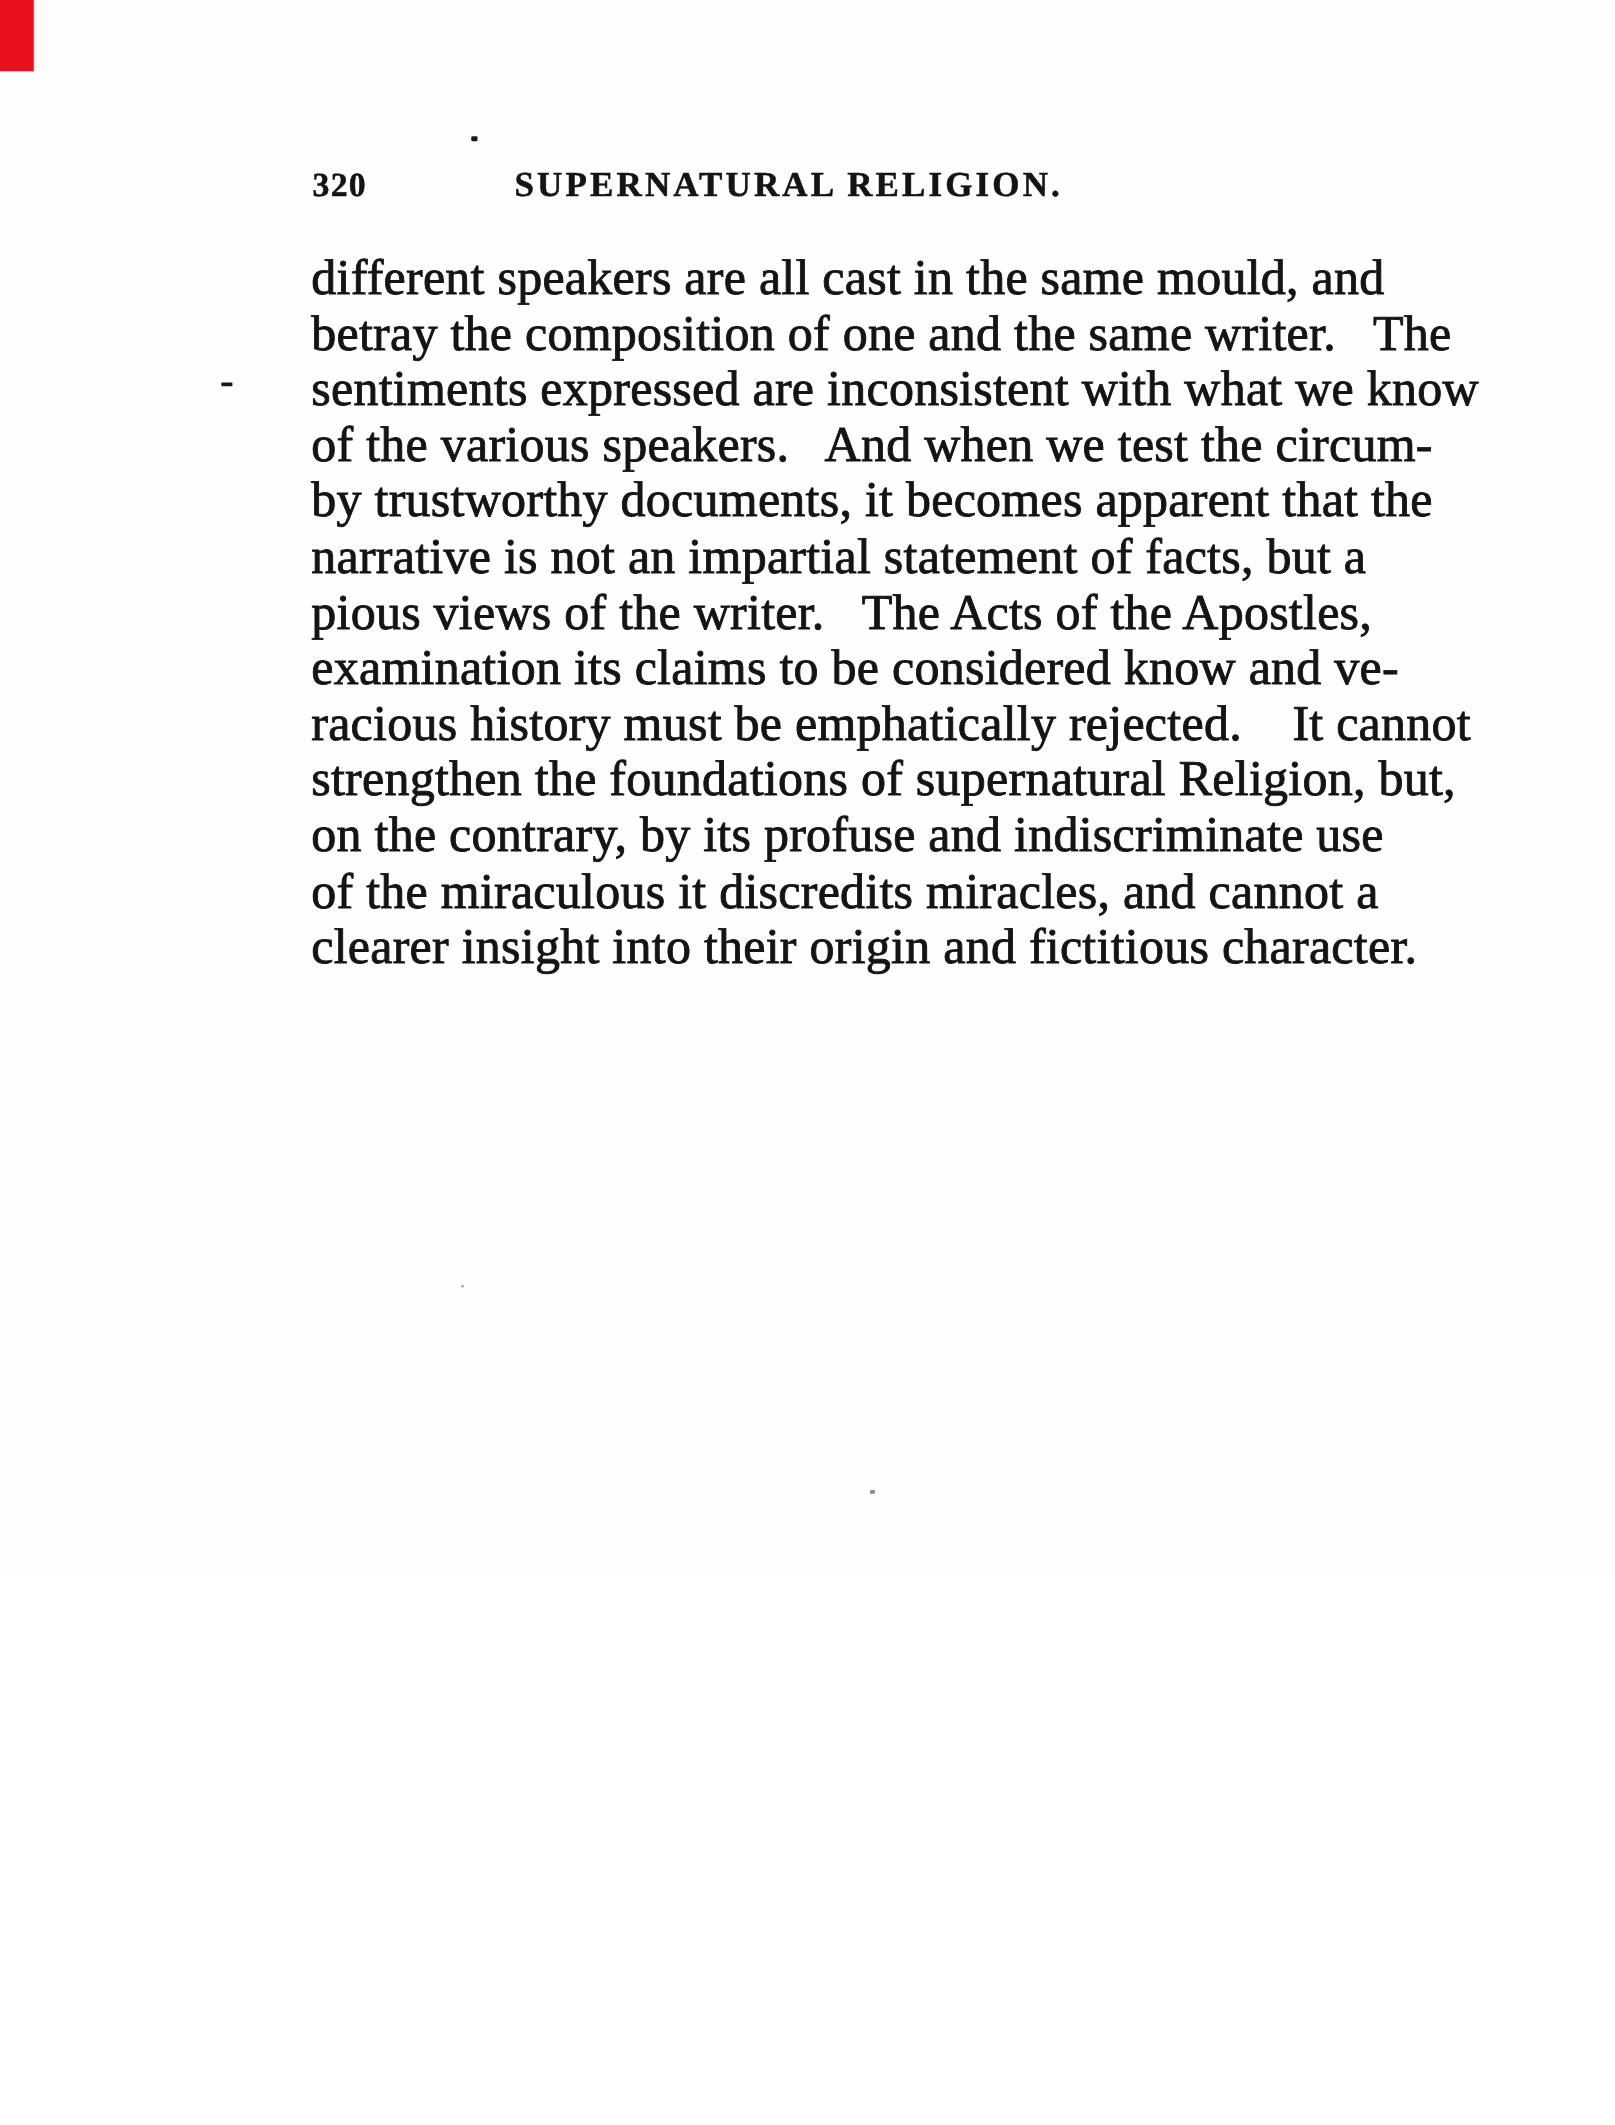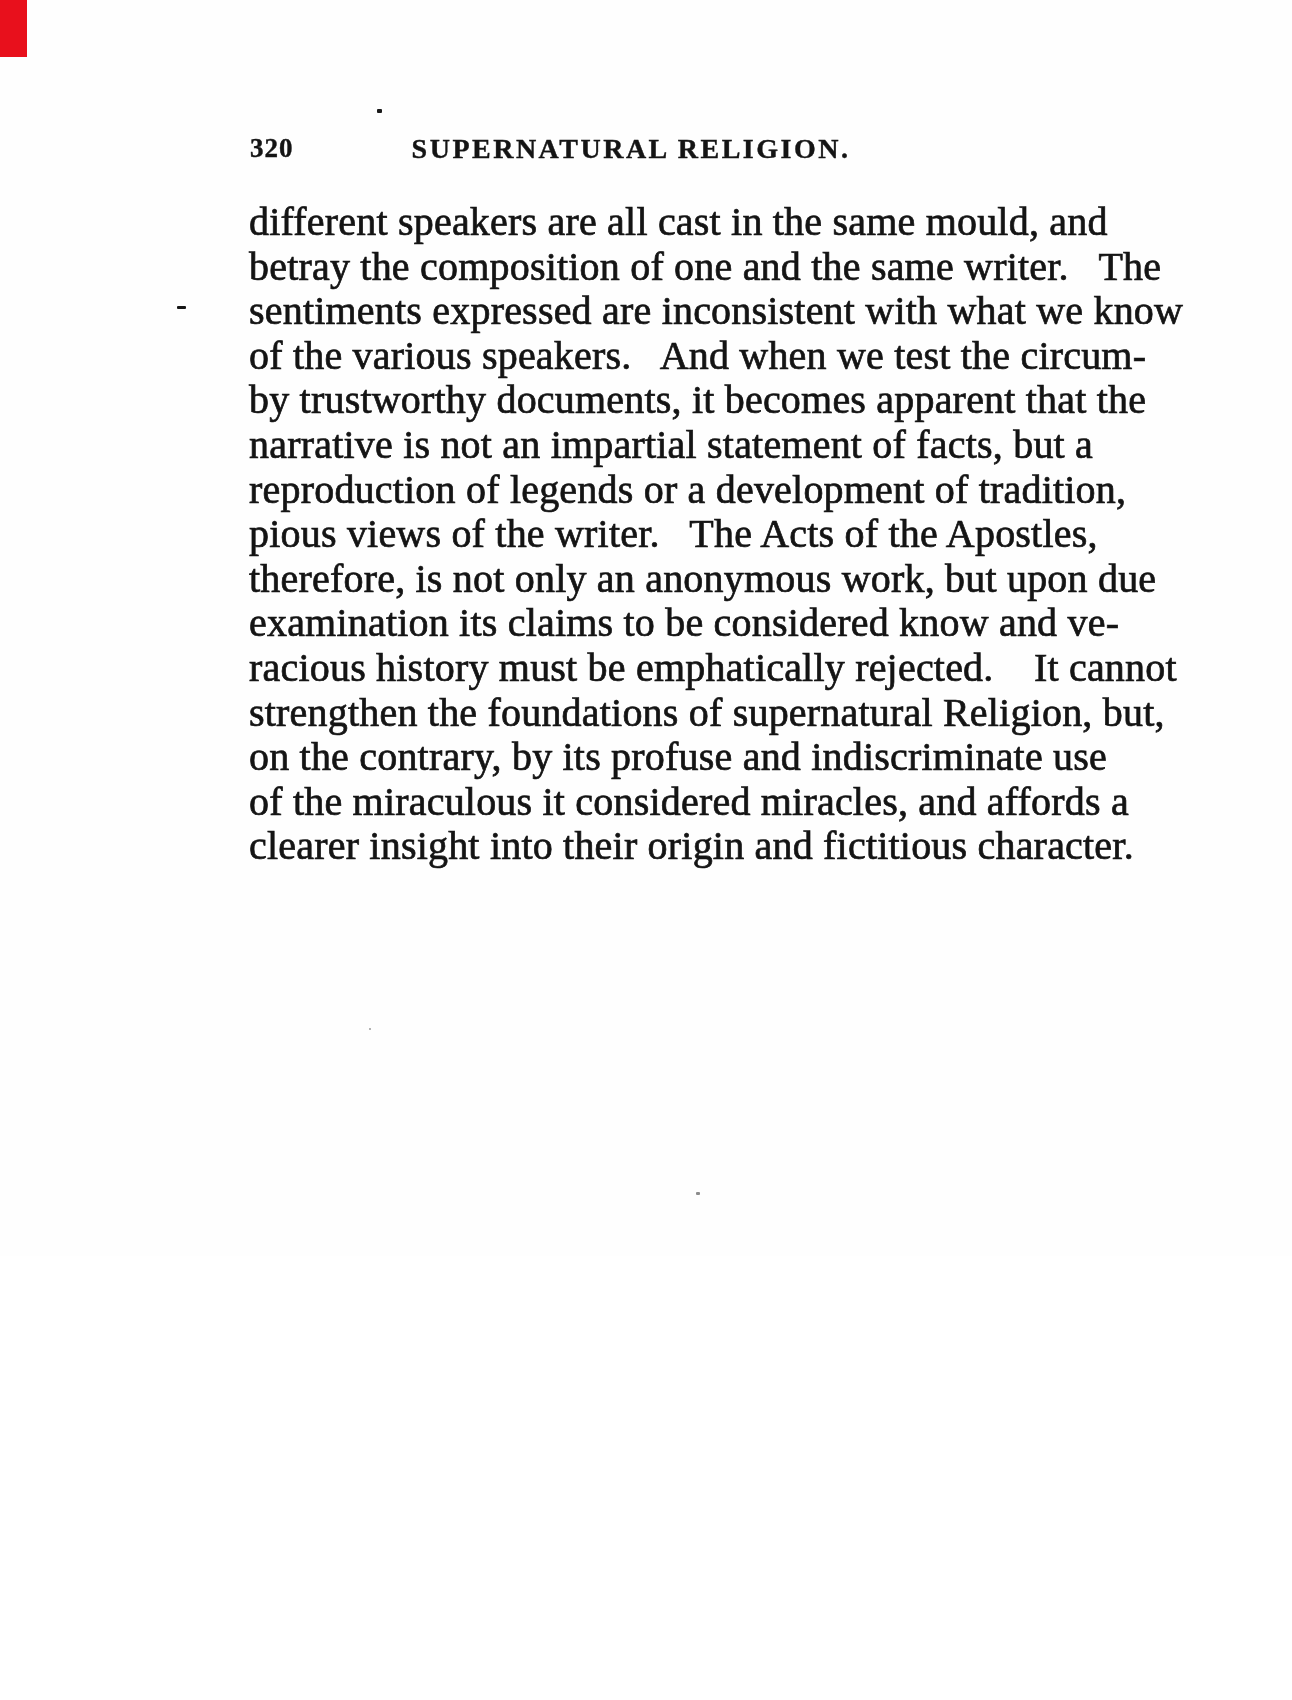--- a/index.html
+++ b/index.html
@@ -100,24 +100,22 @@
     <span class="running-title">SUPERNATURAL RELIGION.</span>
   </div>
 
   <div class="body-text">
       <div class="line">different speakers are all cast in the same mould, and</div>
       <div class="line">betray the composition of one and the same writer.  The</div>
       <div class="line">sentiments expressed are inconsistent with what we know</div>
       <div class="line">of the various speakers.  And when we test the circum-</div>
       <div class="line">by trustworthy documents, it becomes apparent that the</div>
       <div class="line">narrative is not an impartial statement of facts, but a</div>
-      <div class="line">reproduction of legends or a development of tradition,</div>
       <div class="line">pious views of the writer.  The Acts of the Apostles,</div>
-      <div class="line">therefore, is not only an anonymous work, but upon due</div>
       <div class="line">examination its claims to be considered know and ve-</div>
       <div class="line">racious history must be emphatically rejected.  It cannot</div>
       <div class="line">strengthen the foundations of supernatural Religion, but,</div>
       <div class="line">on the contrary, by its profuse and indiscriminate use</div>
-      <div class="line">of the miraculous it considered miracles, and affords a</div>
+      <div class="line">of the miraculous it discredits miracles, and cannot a</div>
       <div class="line">clearer insight into their origin and fictitious character.</div>
     </div>
 
 </div>
 
 </body></html>

